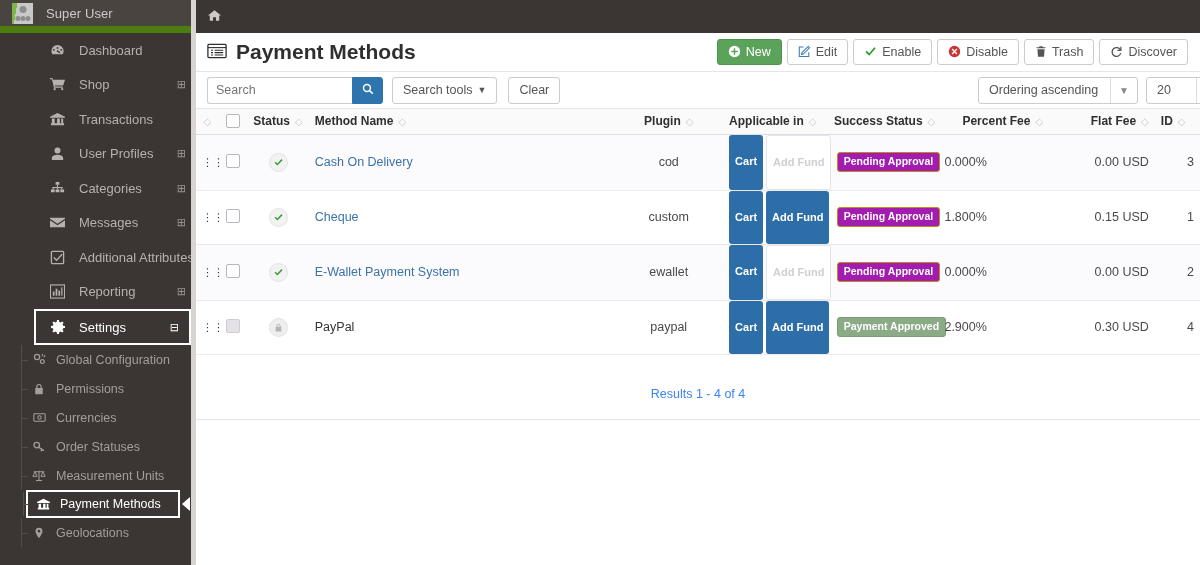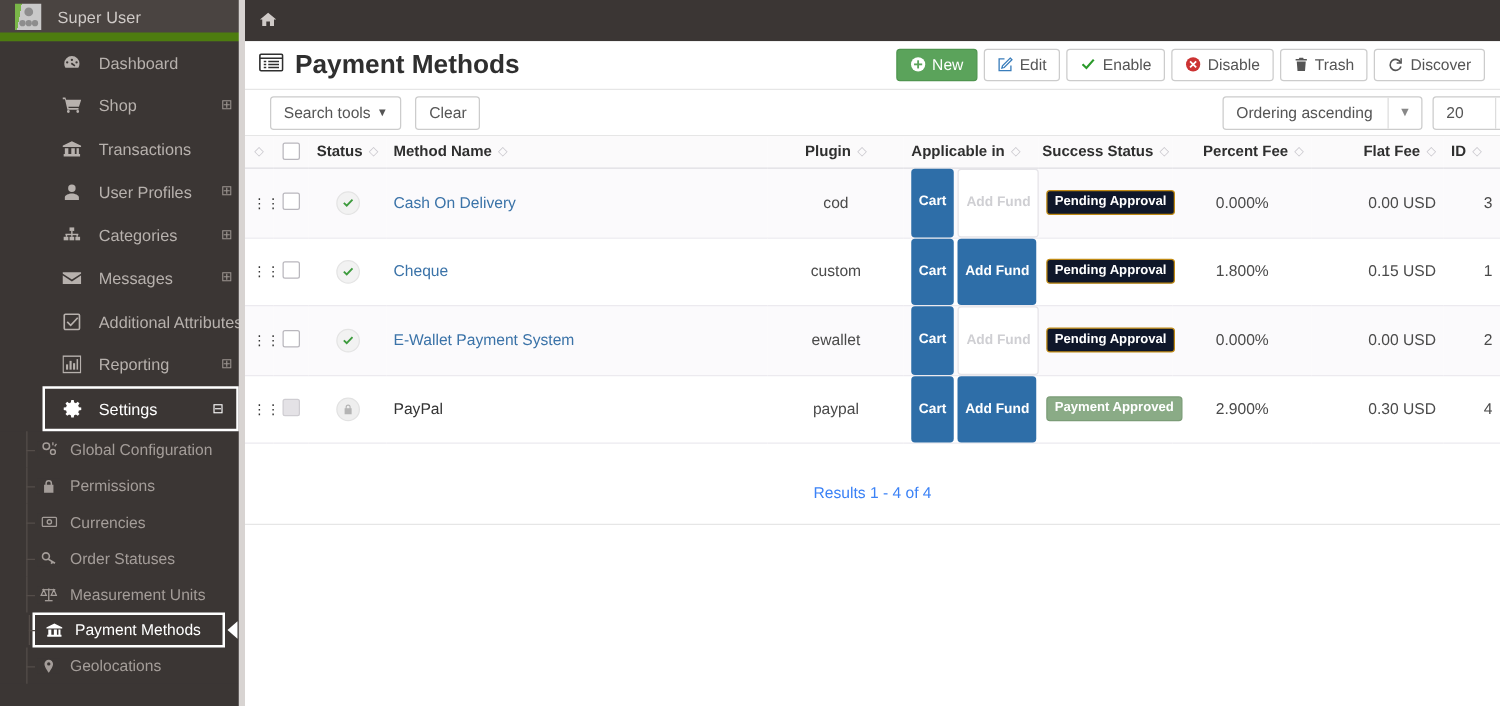--- a/index.html
+++ b/index.html
@@ -220,21 +220,21 @@
   tr.row-alt td { background: #fbfafc; }
   tr.row-plain td { background: #ffffff; }
 
   .c-drag { width: 22px; text-align:center; }
   .c-chk { width: 28px; text-align:center; }
   .c-status { width: 60px; text-align:center; }
   .c-name { width: 298px; }
   .c-plugin { width: 106px; text-align:center; }
   .c-applic { width: 105px; margin-left: 13px; }
   .c-success { width: 105px; text-align:center; }
-  .c-percent { width: 108px; text-align:center; padding-right:18px; }
+  .c-percent { width: 108px; text-align:left; padding-right:18px; }
   .c-flat { width: 103px; text-align:right; padding-right:18px; }
   .c-id { width: 44px; text-align:right; padding-right:12px; }
 
   th.c-percent .thin, th.c-flat .thin { justify-content:flex-end; }
   th.c-success .thin { justify-content:center; }
   th.c-plugin .thin { justify-content:center; }
   th.c-id .thin { }
   th.c-status .thin { justify-content:center; }
   th.c-drag .thin, th.c-chk .thin { justify-content:center; }
 
@@ -258,21 +258,21 @@
   .pill {
     font-size: 11px; font-weight:bold; border-radius:3px;
     padding: 21px 6px; line-height:1; white-space:nowrap;
   }
   .pill.on { background:#2e6ea8; color:#fff; }
   .pill.off { background:#fff; color:#cfcfd3; border:1px solid #e5e4e8; }
   .badge {
     display:inline-block; font-size:10.5px; font-weight:bold;
     padding: 3px 6px; border-radius:3px; line-height:1.1;
   }
-  .badge.pending { background:#0f172a; color:#fff; border:1px solid #c08a14; }
+  .badge.pending { background:#a21caf; color:#fff; border:1px solid #c08a14; }
   .badge.approved { background:#8aab86; color:#ffffff; border:1px solid #7b9c77; }
 
   .results {
     text-align:center; font-size:12.5px; color:#3b82f6;
     padding: 32px 0 0 0;
   }
   .table-bottom-line { border-bottom:1px solid #e6e6e6; margin-top: 18px; }
 </style>
 </head>
 <body>
@@ -548,20 +548,31 @@
                 <path d="M13 6.5A5.4 5.4 0 1 0 13.2 10"></path>
                 <path d="M13.4 2v4.6H9" stroke-width="1.5"></path>
               </svg>
           </span>
           <span>Discover</span>
         </div>
       </div>
     </div>
 
     <div class="filterbar">
+      <div class="search-group">
+        <input class="search-input" type="text" placeholder="Search" style="">
+        <div class="search-btn">
+          <span>
+            <svg width="12" height="12" viewBox="0 0 16 16" fill="none" stroke="#fff" stroke-width="2">
+                <circle cx="6.6" cy="6.6" r="4.6"></circle>
+                <path d="M10.2 10.2 14.4 14.4"></path>
+              </svg>
+          </span>
+        </div>
+      </div>
 
       <div class="btn st-btn">
         <span>Search tools</span>
         <span class="gi" style="font-size:9px;">▼</span>
       </div>
 
       <div class="btn clear-btn">
         <span>Clear</span>
       </div>
 

